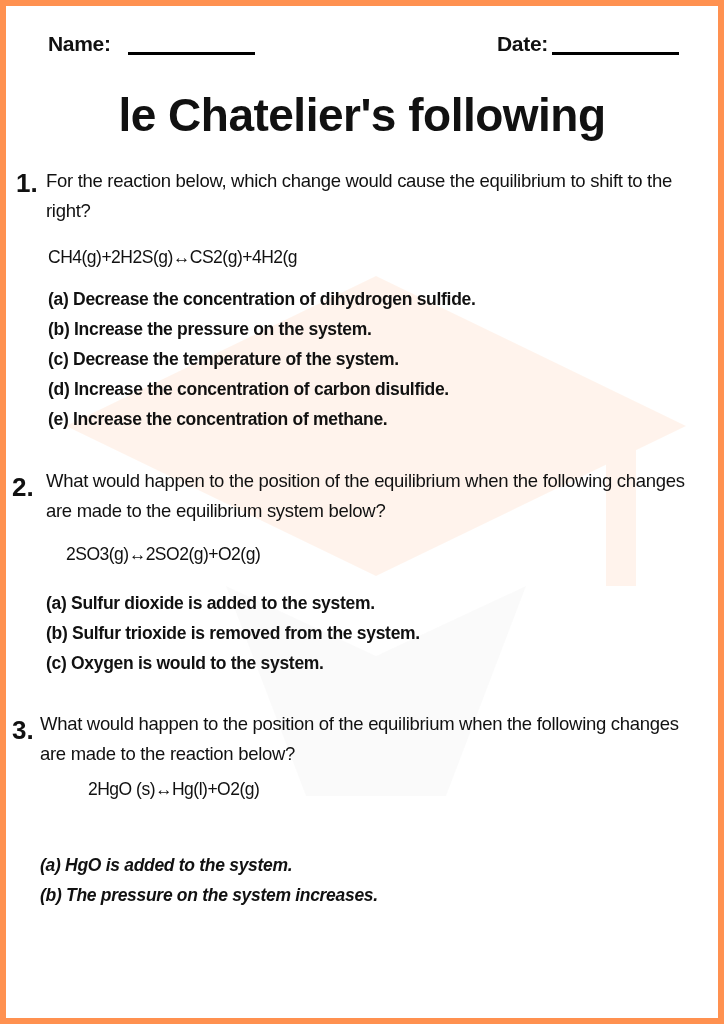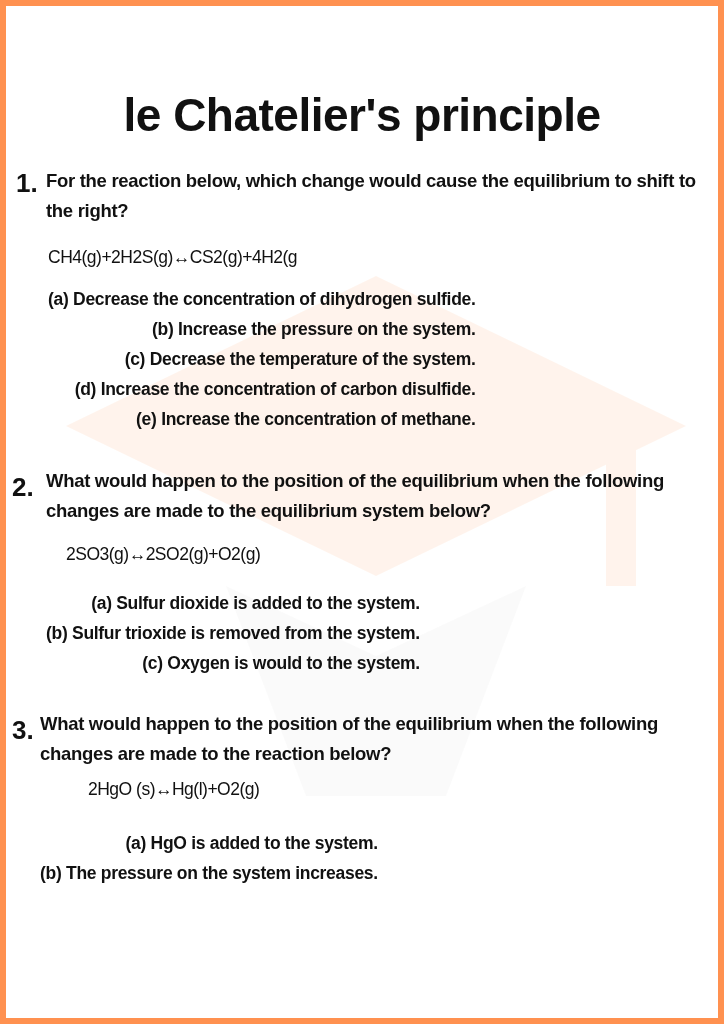--- a/index.html
+++ b/index.html
@@ -18,38 +18,44 @@
       opacity: 0.07; pointer-events: none;
     }
     .header-row { position: absolute; top: 26px; left: 0; width: 100%; height: 30px; }
     .field-label { position: absolute; font-weight: bold; font-size: 21px; letter-spacing: -0.3px; }
     .field-line { position: absolute; height: 3px; background: #000; }
     .title {
       position: absolute; top: 82px; left: 0; width: 100%; text-align: center;
       font-weight: bold; font-size: 46px; letter-spacing: -0.5px;
     }
     .q-number { position: absolute; font-weight: bold; font-size: 26px; }
-    .q-text { position: absolute; font-weight: bold; font-size: 18.5px; line-height: 30px; letter-spacing: -0.3px; }
+    .q-text { position: absolute; font-weight: normal; font-size: 18.5px; line-height: 30px; letter-spacing: -0.3px; }
     .equation { position: absolute; font-weight: normal; font-size: 17.5px; letter-spacing: -0.5px; }
     .options { position: absolute; margin: 0; padding: 0; list-style: none; }
-    .options li { font-weight: bold; font-size: 17.5px; line-height: 30px; letter-spacing: -0.3px; text-align: right; }
+    .options li { font-weight: bold; font-size: 17.5px; line-height: 30px; letter-spacing: -0.3px; }
   </style>
 </head>
 <body>
 
 <div class="page">
 
   <svg class="watermark" viewBox="0 0 660 560">
     <polygon points="20,170 330,20 640,170 330,320" fill="#ff6a00"></polygon>
     <polygon points="180,330 330,400 480,330 400,540 260,540" fill="#c0c0c0"></polygon>
     <rect x="560" y="170" width="30" height="160" fill="#ff6a00"></rect>
   </svg>
 
+  <div class="header-row">
+    <span class="field-label" style="left:42px;">Name:</span>
+    <div class="field-line" style="left:122px; top:20px; width:127px;"></div>
+    <span class="field-label" style="left:491px;">Date:</span>
+    <div class="field-line" style="left:546px; top:20px; width:127px;"></div>
+  </div>
 
-  <div class="title">le Chatelier's principle</div>
+  <div class="title">le Chatelier's following</div>
 
   <section>
     <span class="q-number" style="left:10px; top:162px;">1.</span>
     <div class="q-text" style="left:40px; top:160px; width:665px;">For the reaction below, which change would cause the equilibrium to shift to the right?</div>
     <div class="equation" style="left:42px; top:241px;">CH4(g)+2H2S(g)↔CS2(g)+4H2(g</div>
     <ul class="options" style="left:42px; top:278px;">
       <li>(a) Decrease the concentration of dihydrogen sulfide.</li>
       <li>(b) Increase the pressure on the system.</li>
       <li>(c) Decrease the temperature of the system.</li>
       <li>(d) Increase the concentration of carbon disulfide.</li>
@@ -65,19 +71,19 @@
       <li>(a) Sulfur dioxide is added to the system.</li>
       <li>(b) Sulfur trioxide is removed from the system.</li>
       <li>(c) Oxygen is would to the system.</li>
     </ul>
   </section>
 
   <section>
     <span class="q-number" style="left:6px; top:709px;">3.</span>
     <div class="q-text" style="left:34px; top:703px; width:640px;">What would happen to the position of the equilibrium when the following changes are made to the reaction below?</div>
     <div class="equation" style="left:82px; top:773px;">2HgO (s)↔Hg(l)+O2(g)</div>
-    <ul class="options" style="left:34px; top:822px;">
+    <ul class="options" style="left:34px; top:844px;font-style:italic;">
       <li>(a) HgO is added to the system.</li>
       <li>(b) The pressure on the system increases.</li>
     </ul>
   </section>
 
 </div>
 
 </body></html>

